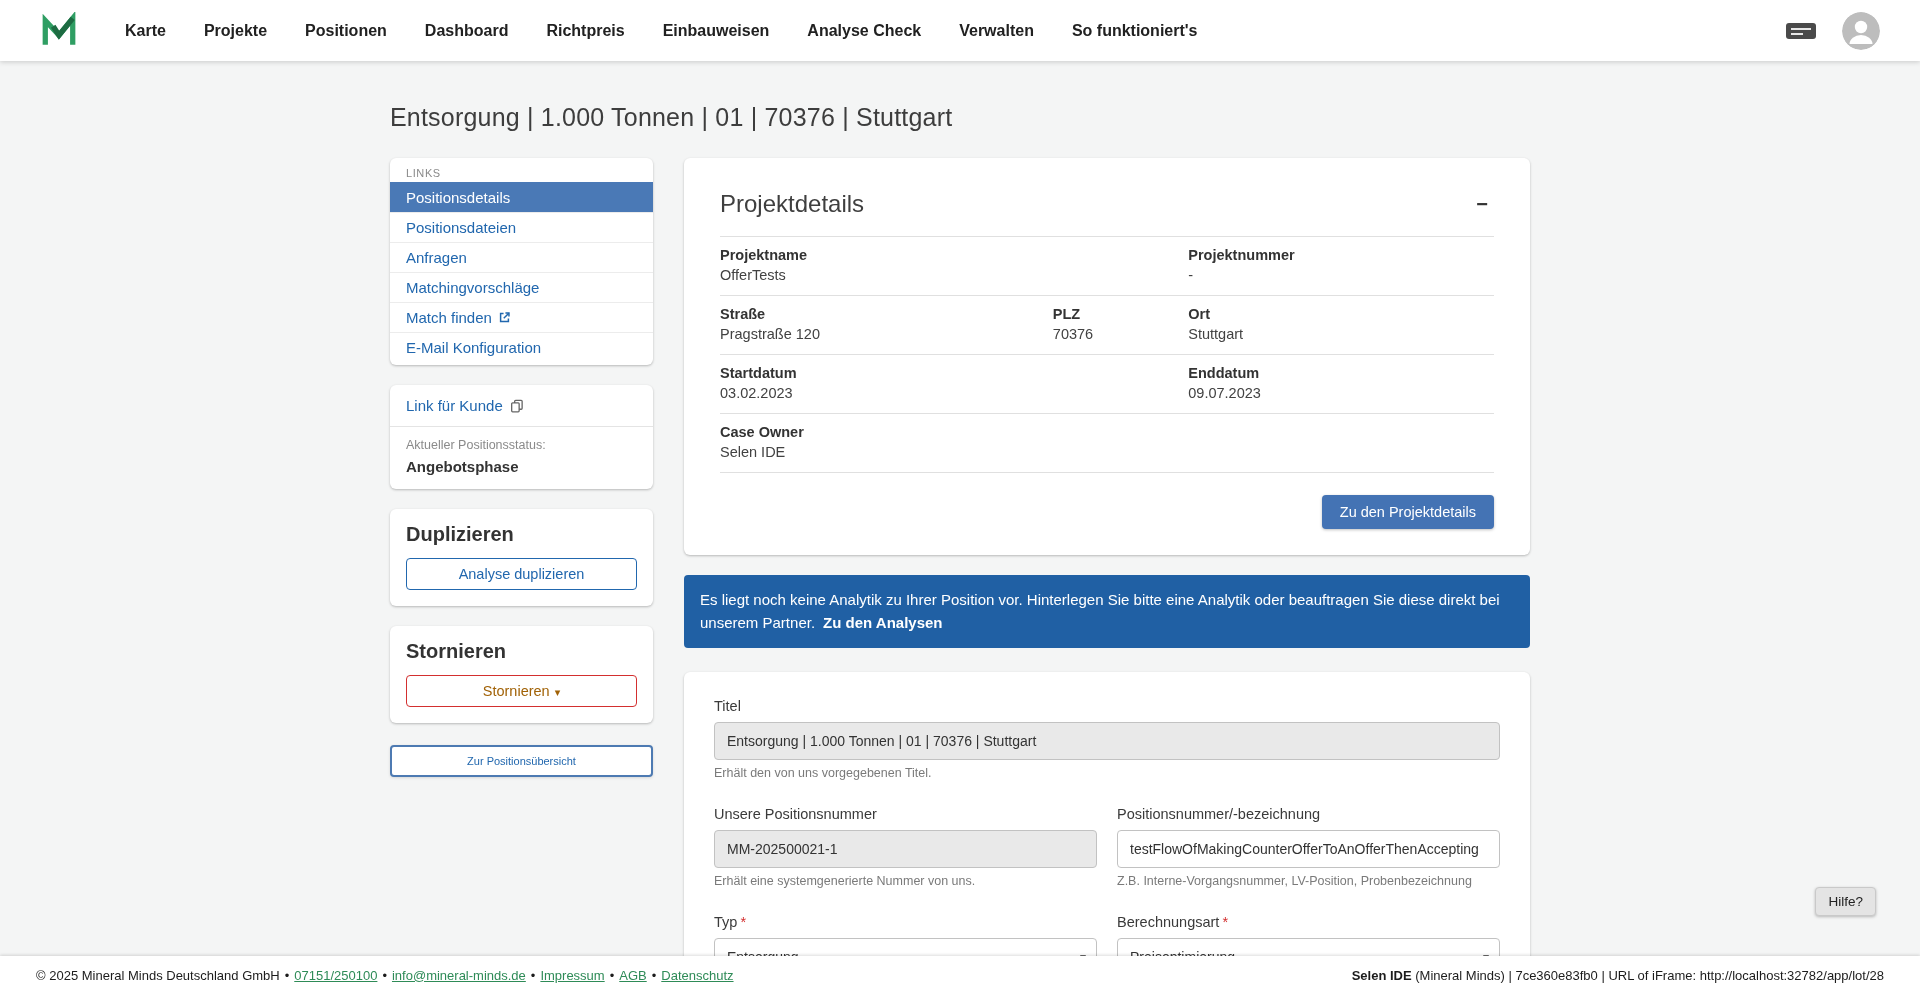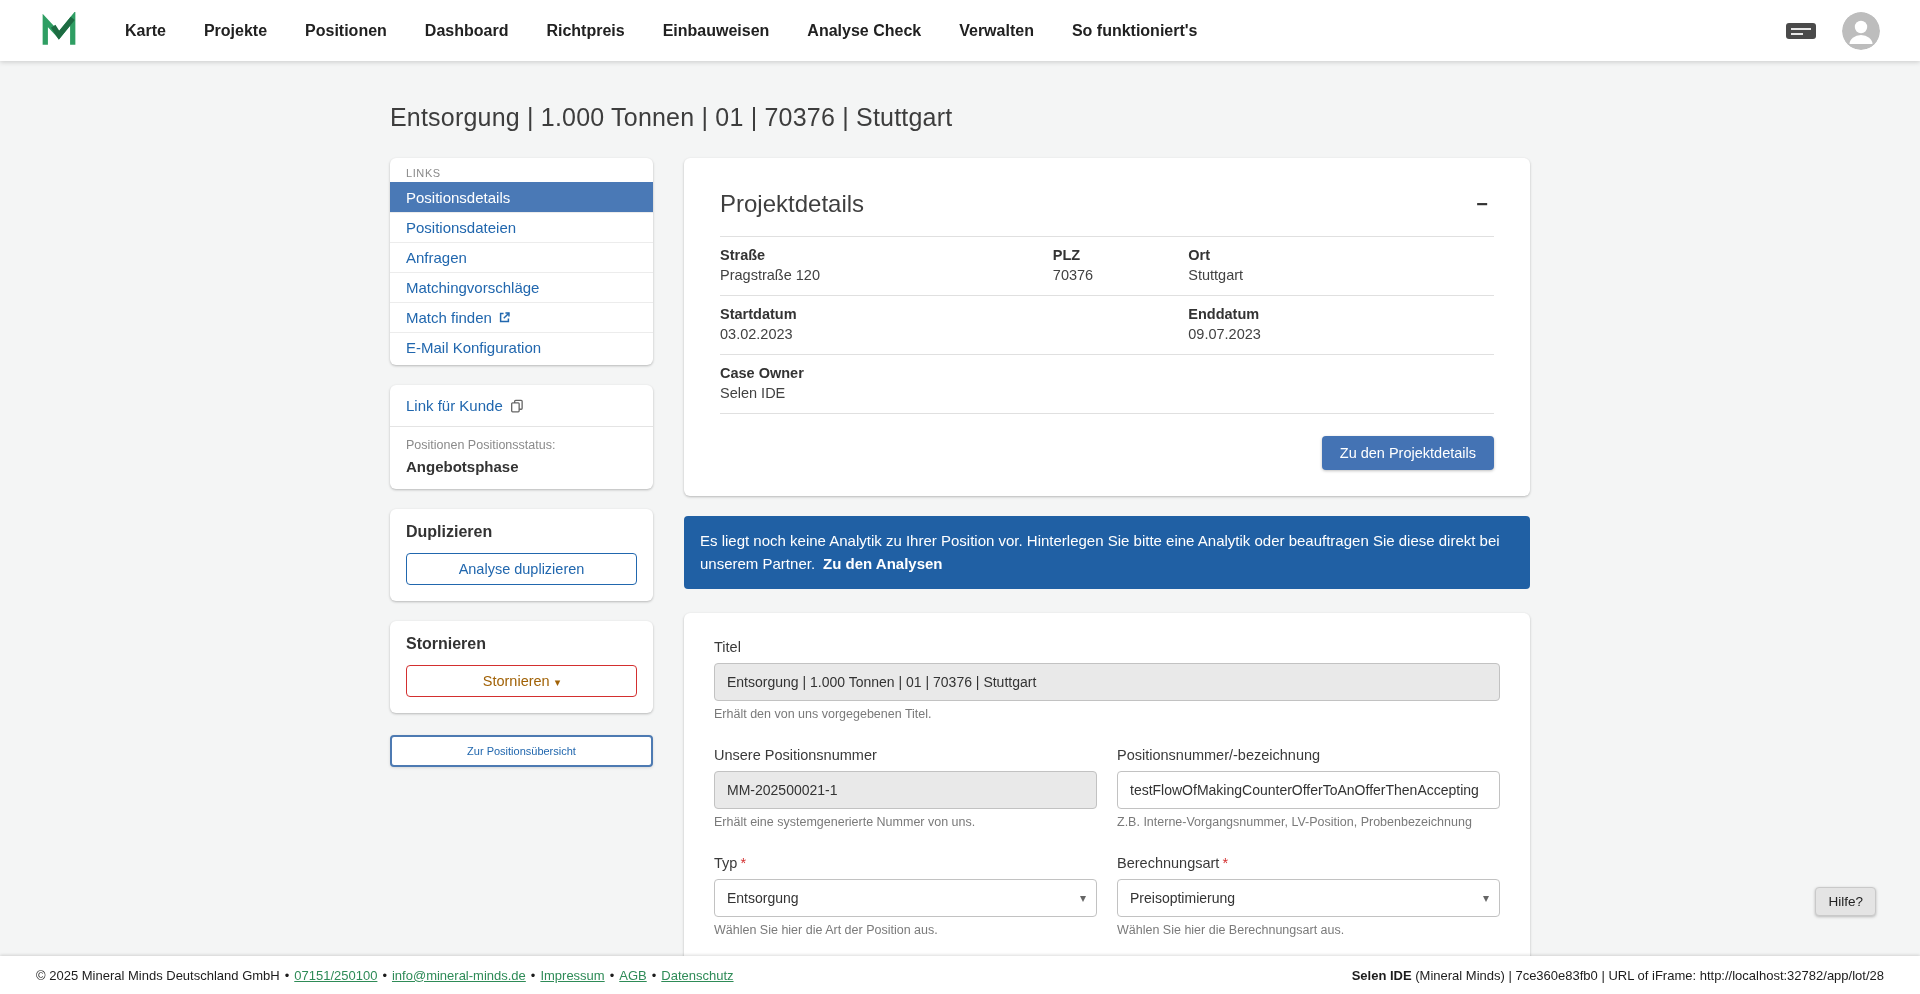--- a/index.html
+++ b/index.html
@@ -56,21 +56,21 @@
   .customer-link {
     padding: 12px 16px; font-size: 15px; color: #2167ae; cursor: pointer;
     display: flex; align-items: center; gap: 7px;
   }
   .divider { height: 1px; background: #e4e4e4; }
   .status-block { padding: 11px 16px 14px; }
   .status-label { font-size: 12.5px; color: #8a8a8a; }
   .status-value { font-size: 15px; font-weight: 700; color: #333; margin-top: 6px; }
 
   .action-card { padding: 14px 16px 16px; }
-  .action-header { font-size: 16px; font-weight: 700; color: #333; margin-bottom: 12px; }
+  .action-header { font-size: 20px; font-weight: 700; color: #333; margin-bottom: 12px; }
   .btn { font-family: inherit; cursor: pointer; border-radius: 4px; }
   .btn-outline-blue {
     width: 100%; padding: 7px 0; font-size: 14.5px; background: #fff;
     color: #2167ae; border: 1px solid #2167ae;
   }
   .btn-outline-red {
     width: 100%; padding: 7px 0; font-size: 14.5px; background: #fff;
     color: #a16207; border: 1px solid #d32f2f;
   }
   .btn-outline-red .caret { font-size: 11px; margin-left: 5px; }
@@ -225,21 +225,21 @@
           <span>Link für Kunde</span>
           <span>
             <svg width="14" height="14" viewBox="0 0 15 15" fill="none" stroke="#666" stroke-width="1.4">
               <rect x="5" y="1.5" width="8" height="9.5" rx="1"></rect>
               <rect x="1.8" y="4.2" width="8" height="9.5" rx="1" fill="#fff"></rect>
             </svg>
           </span>
         </div>
         <div class="divider"></div>
         <div class="status-block">
-          <div class="status-label">Positionen Positionsstatus:</div>
+          <div class="status-label">Aktueller Positionsstatus:</div>
           <div class="status-value">Angebotsphase</div>
         </div>
       </div>
 
       <div class="card action-card">
         <div class="action-header">Duplizieren</div>
         <button class="btn btn-outline-blue">Analyse duplizieren</button>
       </div>
 
       <div class="card action-card">
@@ -253,20 +253,30 @@
     </aside>
 
     <section class="content">
 
       <div class="card project-card">
         <div class="project-head">
           <h2>Projektdetails</h2>
           <button class="collapse-btn">−</button>
         </div>
 
+        <div class="frow frow-2">
+          <div>
+            <div class="flabel">Projektname</div>
+            <div class="fvalue">OfferTests</div>
+          </div>
+          <div>
+            <div class="flabel">Projektnummer</div>
+            <div class="fvalue">-</div>
+          </div>
+        </div>
 
         <div class="frow frow-3">
           <div>
             <div class="flabel">Straße</div>
             <div class="fvalue">Pragstraße 120</div>
           </div>
           <div>
             <div class="flabel">PLZ</div>
             <div class="fvalue">70376</div>
           </div>

